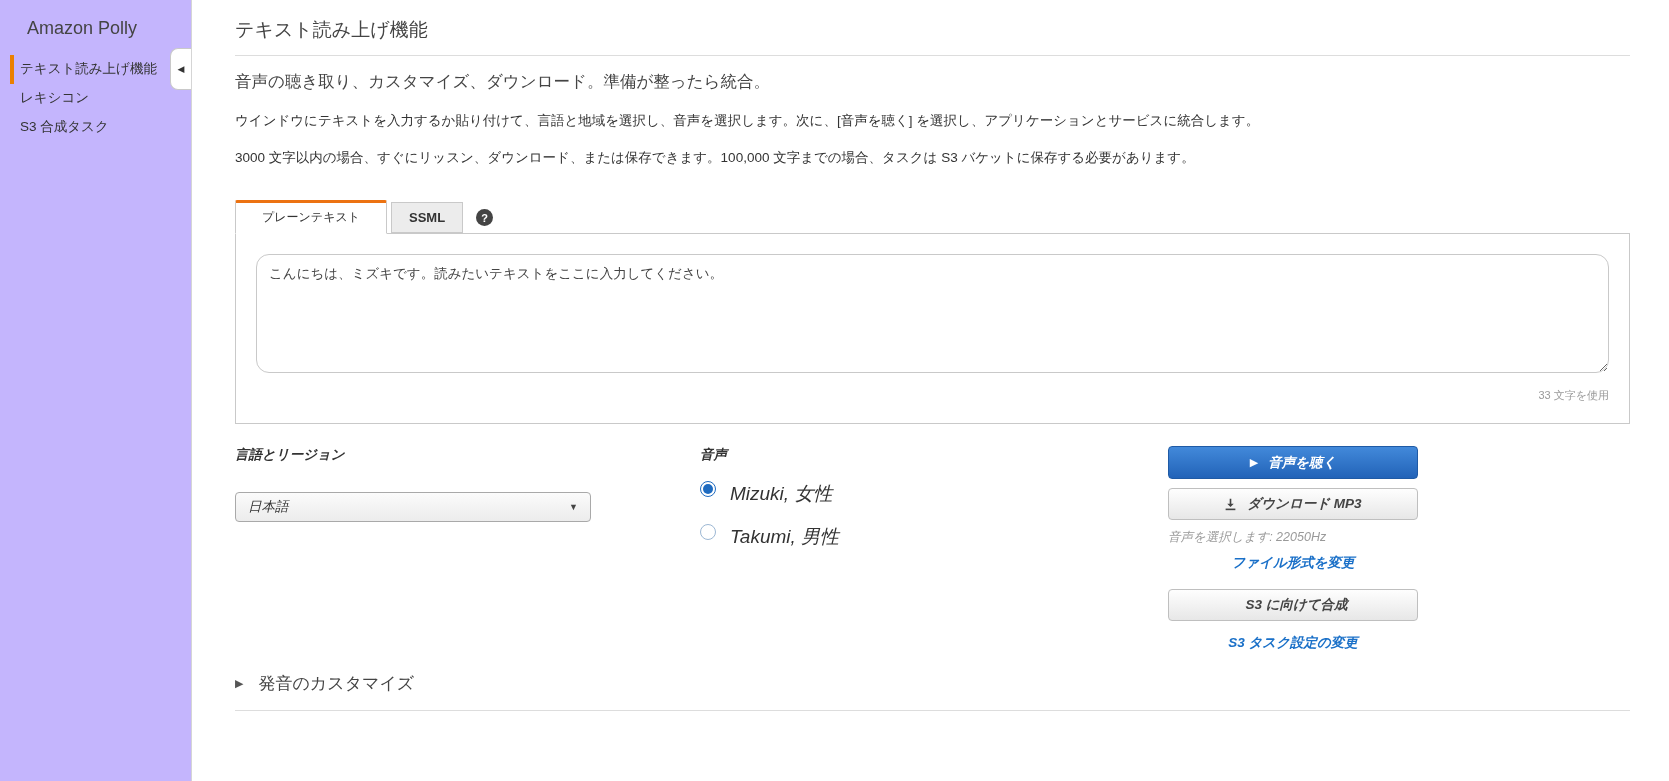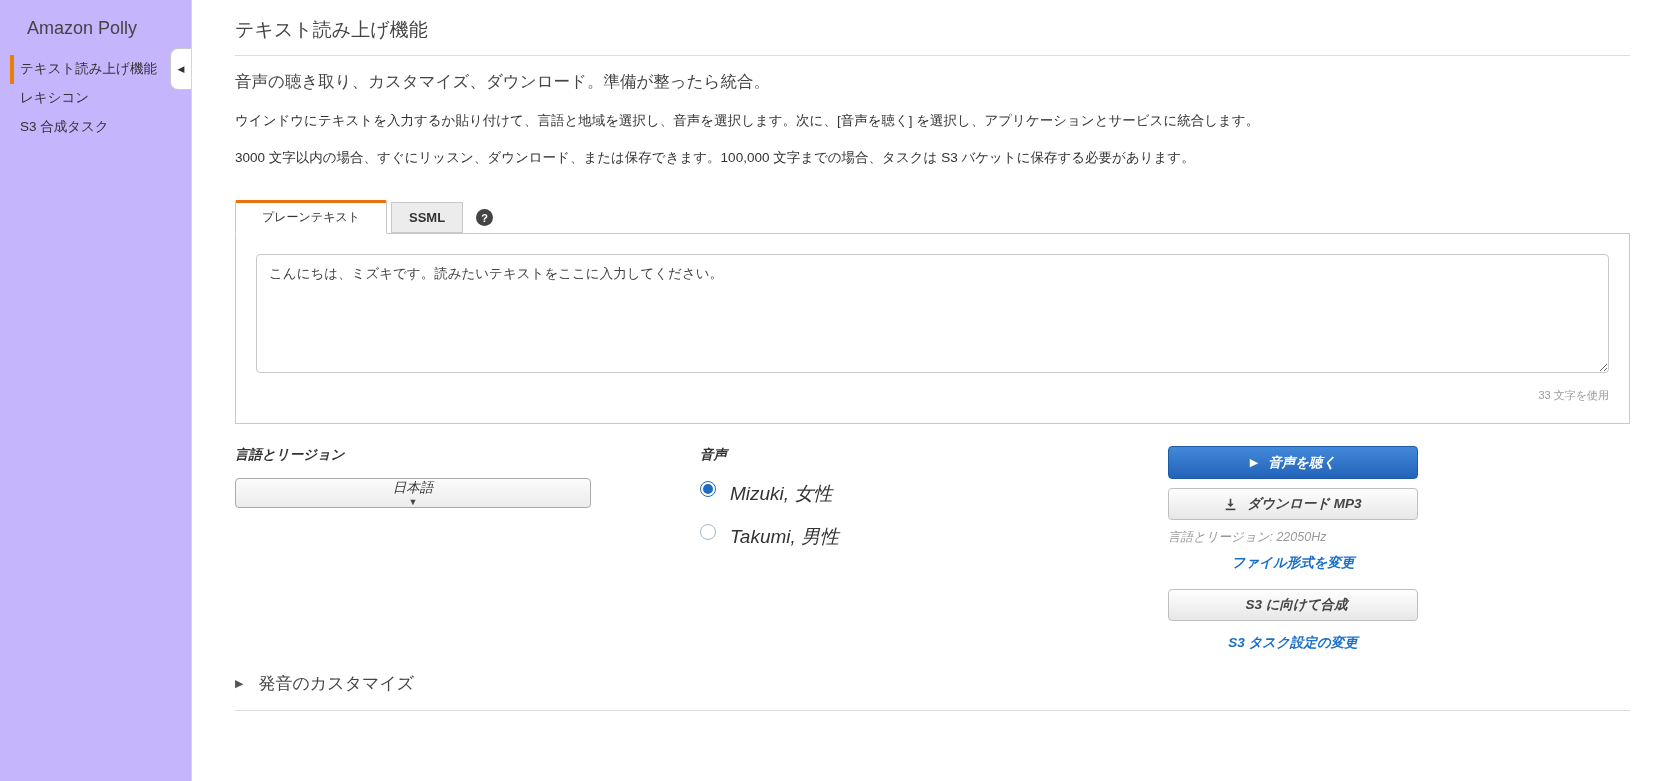--- a/index.html
+++ b/index.html
@@ -50,37 +50,37 @@
     margin-left:4px; margin-bottom:0;
   }
   .help-icon {
     width:17px; height:17px; border-radius:50%; background:#444; color:#fff;
     font-size:11px; font-weight:bold; display:flex; align-items:center;
     justify-content:center; margin:0 0 7px 13px; cursor:pointer;
   }
   .panel { border:1px solid #c9c9c9; position:relative; z-index:1; padding:20px; background:#fff; }
   .text-input {
     display:block; width:100%; height:119px; border:1px solid #c9c9c9;
-    border-radius:4px; padding:10px 12px; font-size:13.5px; color:#444;
+    border-radius:13px; padding:10px 12px; font-size:13.5px; color:#444;
     font-family:"Liberation Sans","DejaVu Sans",sans-serif; resize:both; outline:none;
   }
   .panel-footer { display:flex; justify-content:flex-end; align-items:center; margin-top:15px; font-size:11px; }
   .char-count { color:#999; }
   .footer-links { display:flex; gap:37px; }
   .link-muted { color:#a9b6c2; cursor:default; }
   .link-blue { color:#1a70c8; cursor:pointer; text-decoration:none; }
 
   
   .controls { position:relative; margin-top:22px; height:196px;font-style:italic; }
   .field-label { font-size:13.5px; font-weight:bold; color:#333; }
   .col-lang { position:absolute; left:0; top:0; width:356px; }
   .select {
-    margin-top:14px; height:30px; border:1px solid #a9a9a9; border-radius:4px;
+    margin-top:28px; height:30px; border:1px solid #a9a9a9; border-radius:4px;
     background:linear-gradient(#fbfbfb,#ececec); display:flex; align-items:center;
-    justify-content:space-between; padding:0 12px; font-size:13.5px; color:#333; cursor:pointer;flex-direction:column;
+    justify-content:space-between; padding:0 12px; font-size:13.5px; color:#333; cursor:pointer;
   }
   .caret { font-size:9px; color:#444; }
 
   .col-voice { position:absolute; left:465px; top:0; }
   .radio-row { display:flex; margin-top:17px; font-size:19px; color:#333; cursor:pointer; }
   .radio { width:16px; height:16px; border-radius:50%; border:1px solid #9db8d4; background:#fff; position:relative; flex:0 0 auto; }
   .radio.checked { border-color:#1f6bc0; }
   .radio.checked::after {
     content:""; position:absolute; left:2px; top:2px; width:10px; height:10px;
     border-radius:50%; background:#1f6bc0;
@@ -183,21 +183,21 @@
         <span class="play-glyph">▶</span>
         <span>音声を聴く</span>
       </div>
       <div class="btn btn-secondary btn-download">
         <svg class="dl-icon" viewBox="0 0 16 16" aria-hidden="true">
           <path fill="#444" d="M7 1h2v6h3l-4 4-4-4h3z"></path>
           <path fill="#444" d="M2 13h12v2H2z"></path>
         </svg>
         <span>ダウンロード MP3</span>
       </div>
-      <div class="sample-rate">言語とリージョン: 22050Hz</div>
+      <div class="sample-rate">音声を選択します: 22050Hz</div>
       <span class="link-blue link-center">ファイル形式を変更</span>
       <div class="btn btn-secondary btn-s3">
         <span>S3 に向けて合成</span>
       </div>
       <span class="link-blue link-center s3-link">S3 タスク設定の変更</span>
     </div>
 
   </div>
 
   <div class="expander">

